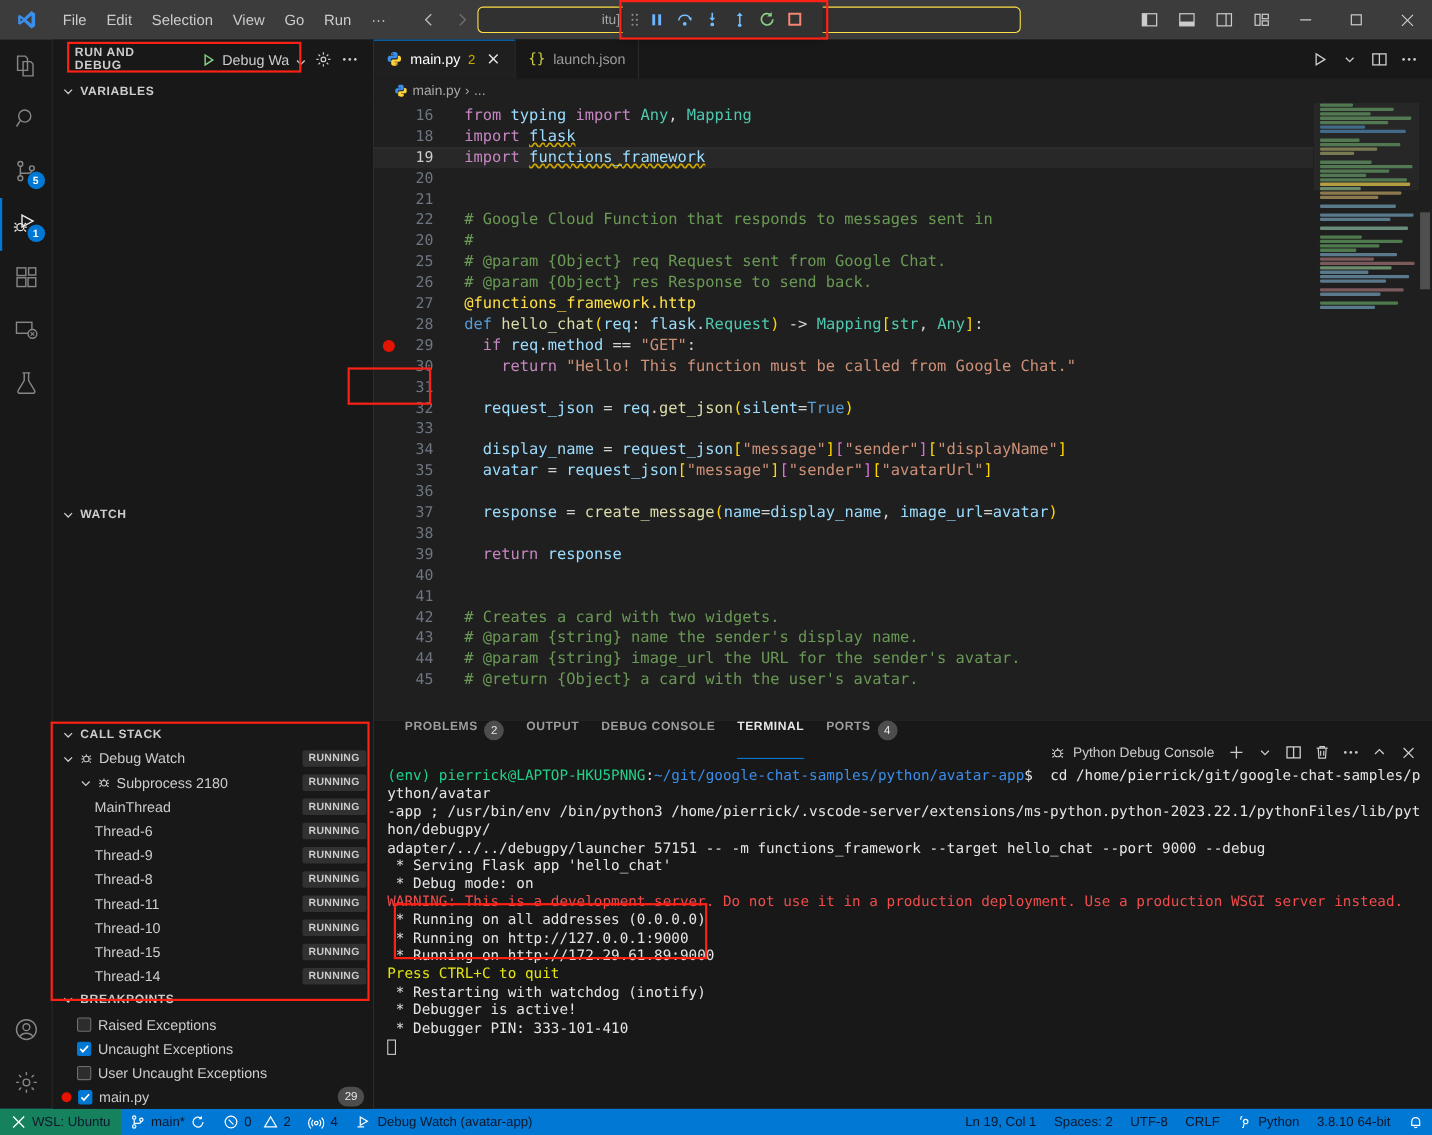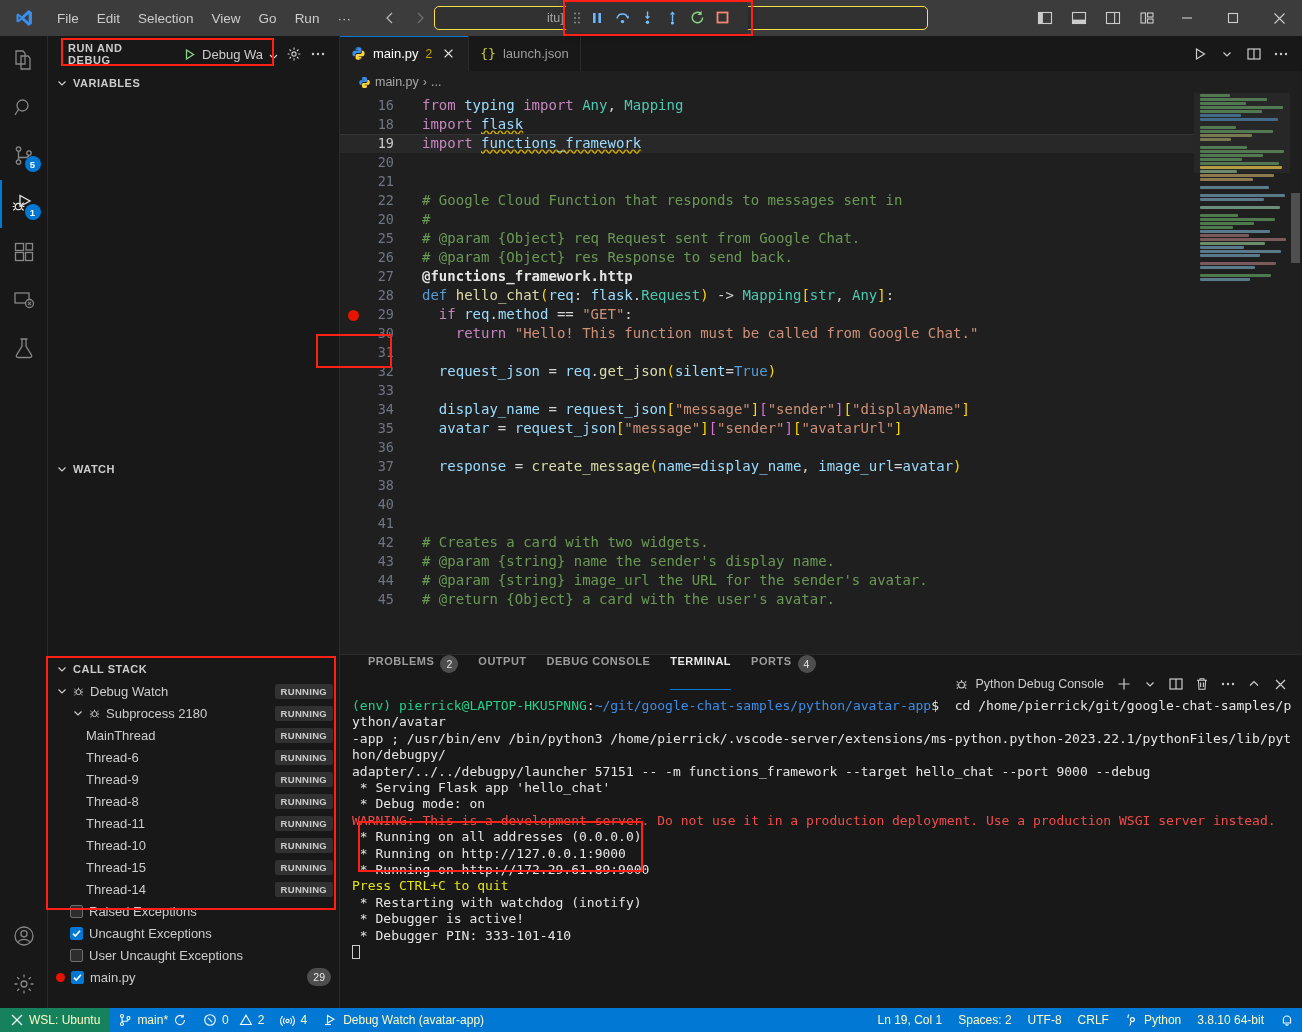--- a/index.html
+++ b/index.html
@@ -157,21 +157,21 @@
   .t-kw2  { color: #569cd6; }
   .t-ctrl { color: #c586c0; }
   .t-fn   { color: #dcdcaa; }
   .t-cls  { color: #4ec9b0; }
   .t-var  { color: #9cdcfe; }
   .t-str  { color: #ce9178; }
   .t-com  { color: #6a9955; }
   .t-plain{ color: #d4d4d4; }
   .t-brk  { color: #ffd700; }
   .t-brk2 { color: #da70d6; }
-  .t-dec  { color: #e5e5e5; font-weight: bold; }
+  .t-dec  { color: #fde047; }
   .squig { text-decoration: underline wavy #cca700; text-decoration-skip-ink: none; }
 
   .minimap {
     width: 108px; flex: none; background: #1f1f1f; position: relative;
     border-left: 0; overflow: hidden;
   }
   .mm-line { height: 3px; margin-left: 6px; border-radius: 1px; }
   .mm-slider { position: absolute; left: 0; right: 12px; top: 0; height: 80px; background: rgba(121,121,121,.10); }
   .mm-scroll { position: absolute; right: 2px; width: 9px; background: #4f4f4f; border-radius: 0; }
 
@@ -201,21 +201,21 @@
   }
   .tm-green { color: #23d18b; }
   .tm-blue  { color: #3b8eea; }
   .tm-red   { color: #f14c4c; text-align: right; }
   .tm-yellow{ color: #e5e510; }
   .tm-white { color: #e5e5e5; }
   .tm-cursor { display: inline-block; width: 8px; height: 14px; border: 1px solid #cccccc; vertical-align: text-bottom; }
 
   
   .statusbar {
-    height: 24px; background: #0078d4; color: #fef9c3; display: flex; align-items: center;
+    height: 24px; background: #0078d4; color: #0f172a; display: flex; align-items: center;
     flex: none; font-size: 12px;
   }
   .sb-seg { display: flex; align-items: center; gap: 5px; padding: 0 8px; height: 24px; cursor: default; white-space: nowrap; }
   .sb-remote { background: #16825d; padding-left: 10px; padding-right: 10px; }
   .sb-right { margin-left: auto; display: flex; }
   svg { display: block; }
 </style>
 </head>
 <body>
 
@@ -567,20 +567,28 @@
             </div>
             <div class="cs-row">
               <span style="width:38px;flex:none;"></span>
               <span class="cs-label">Thread-14</span>
               <span class="cs-state">RUNNING</span>
             </div>
           </div>
       </div>
 
       <div class="section">
+        <div class="sec-header">
+          <span class="twisty">
+            <svg width="12" height="12" viewBox="0 0 12 12">
+                <path fill="none" stroke="#ccc" stroke-width="1.2" d="M2.5 4.5L6 8l3.5-3.5"></path>
+              </svg>
+          </span>
+          <span>BREAKPOINTS</span>
+        </div>
         <div class="sec-body" id="breakpoints-body">
             <div class="bp-row">
               <span class="cb"></span>
               <span>Raised Exceptions</span>
             </div>
             <div class="bp-row">
               <span class="cb on">
                 <svg width="11" height="11" viewBox="0 0 11 11">
                   <path fill="none" stroke="#fff" stroke-width="1.6" d="M2 5.6 4.3 8 9 2.8"></path>
                 </svg>
@@ -684,20 +692,21 @@
             <div class="cline"><span class="gutter-bp"><span class="bpdot"></span></span><span class="lnum">29</span><span class="ctext"><span class="t-plain">  </span><span class="t-ctrl">if</span><span class="t-plain"> </span><span class="t-var">req</span><span class="t-plain">.</span><span class="t-var">method</span><span class="t-plain"> == </span><span class="t-str">"GET"</span><span class="t-plain">:</span></span></div>
             <div class="cline"><span class="gutter-bp"></span><span class="lnum">30</span><span class="ctext"><span class="t-plain">    </span><span class="t-ctrl">return</span><span class="t-plain"> </span><span class="t-str">"Hello! This function must be called from Google Chat."</span></span></div>
             <div class="cline"><span class="gutter-bp"></span><span class="lnum">31</span><span class="ctext"></span></div>
             <div class="cline"><span class="gutter-bp"></span><span class="lnum">32</span><span class="ctext"><span class="t-plain">  </span><span class="t-var">request_json</span><span class="t-plain"> = </span><span class="t-var">req</span><span class="t-plain">.</span><span class="t-fn">get_json</span><span class="t-brk">(</span><span class="t-var">silent</span><span class="t-plain">=</span><span class="t-kw2">True</span><span class="t-brk">)</span></span></div>
             <div class="cline"><span class="gutter-bp"></span><span class="lnum">33</span><span class="ctext"></span></div>
             <div class="cline"><span class="gutter-bp"></span><span class="lnum">34</span><span class="ctext"><span class="t-plain">  </span><span class="t-var">display_name</span><span class="t-plain"> = </span><span class="t-var">request_json</span><span class="t-brk">[</span><span class="t-str">"message"</span><span class="t-brk">]</span><span class="t-brk2">[</span><span class="t-str">"sender"</span><span class="t-brk2">]</span><span class="t-brk">[</span><span class="t-str">"displayName"</span><span class="t-brk">]</span></span></div>
             <div class="cline"><span class="gutter-bp"></span><span class="lnum">35</span><span class="ctext"><span class="t-plain">  </span><span class="t-var">avatar</span><span class="t-plain"> = </span><span class="t-var">request_json</span><span class="t-brk">[</span><span class="t-str">"message"</span><span class="t-brk">]</span><span class="t-brk2">[</span><span class="t-str">"sender"</span><span class="t-brk2">]</span><span class="t-brk">[</span><span class="t-str">"avatarUrl"</span><span class="t-brk">]</span></span></div>
             <div class="cline"><span class="gutter-bp"></span><span class="lnum">36</span><span class="ctext"></span></div>
             <div class="cline"><span class="gutter-bp"></span><span class="lnum">37</span><span class="ctext"><span class="t-plain">  </span><span class="t-var">response</span><span class="t-plain"> = </span><span class="t-fn">create_message</span><span class="t-brk">(</span><span class="t-var">name</span><span class="t-plain">=</span><span class="t-var">display_name</span><span class="t-plain">, </span><span class="t-var">image_url</span><span class="t-plain">=</span><span class="t-var">avatar</span><span class="t-brk">)</span></span></div>
             <div class="cline"><span class="gutter-bp"></span><span class="lnum">38</span><span class="ctext"></span></div>
+            <div class="cline"><span class="gutter-bp"></span><span class="lnum">39</span><span class="ctext"><span class="t-plain">  </span><span class="t-ctrl">return</span><span class="t-plain"> </span><span class="t-var">response</span></span></div>
             <div class="cline"><span class="gutter-bp"></span><span class="lnum">40</span><span class="ctext"></span></div>
             <div class="cline"><span class="gutter-bp"></span><span class="lnum">41</span><span class="ctext"></span></div>
             <div class="cline"><span class="gutter-bp"></span><span class="lnum">42</span><span class="ctext"><span class="t-com"># Creates a card with two widgets.</span></span></div>
             <div class="cline"><span class="gutter-bp"></span><span class="lnum">43</span><span class="ctext"><span class="t-com"># @param {string} name the sender's display name.</span></span></div>
             <div class="cline"><span class="gutter-bp"></span><span class="lnum">44</span><span class="ctext"><span class="t-com"># @param {string} image_url the URL for the sender's avatar.</span></span></div>
             <div class="cline"><span class="gutter-bp"></span><span class="lnum">45</span><span class="ctext"><span class="t-com"># @return {Object} a card with the user's avatar.</span></span></div>
           </div>
         <div class="minimap" id="minimap">
           <div class="mm-slider"></div>
           <div class="mm-scroll" style="top:100px;height:70px;"></div>

